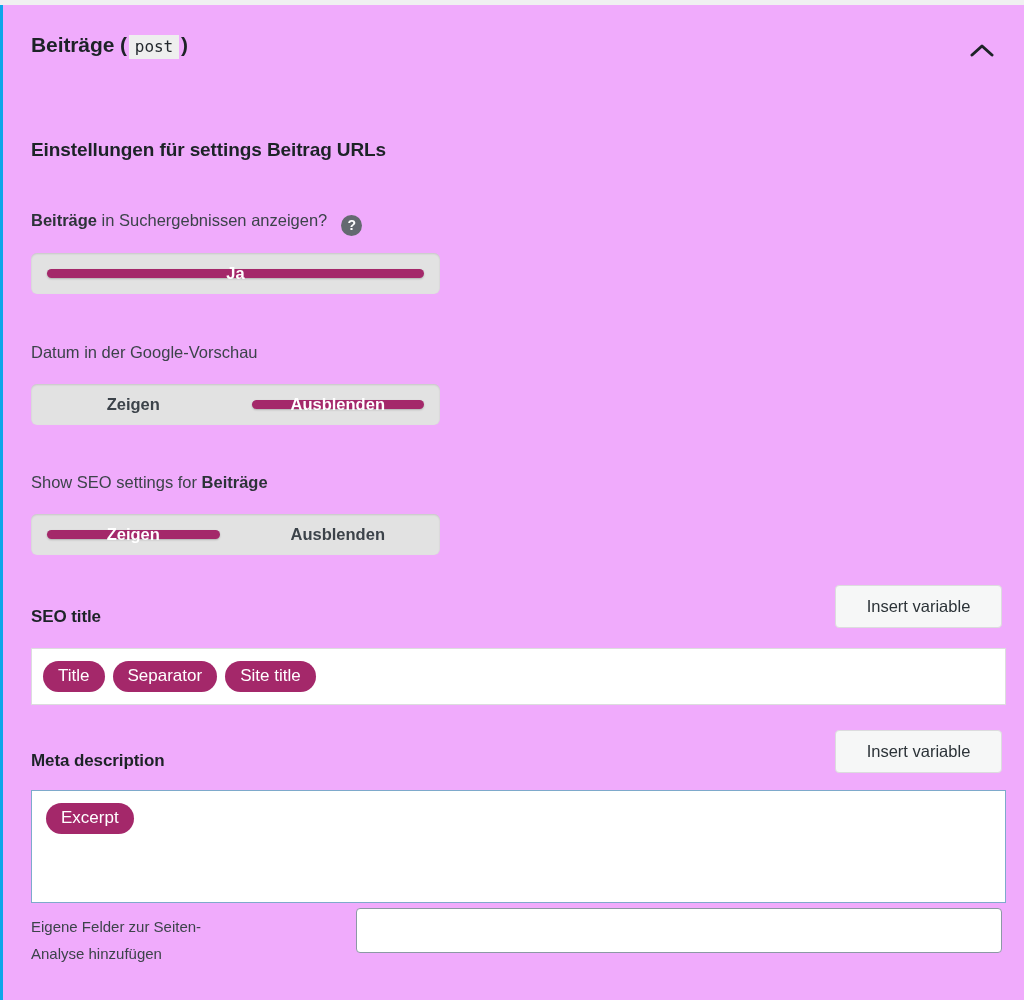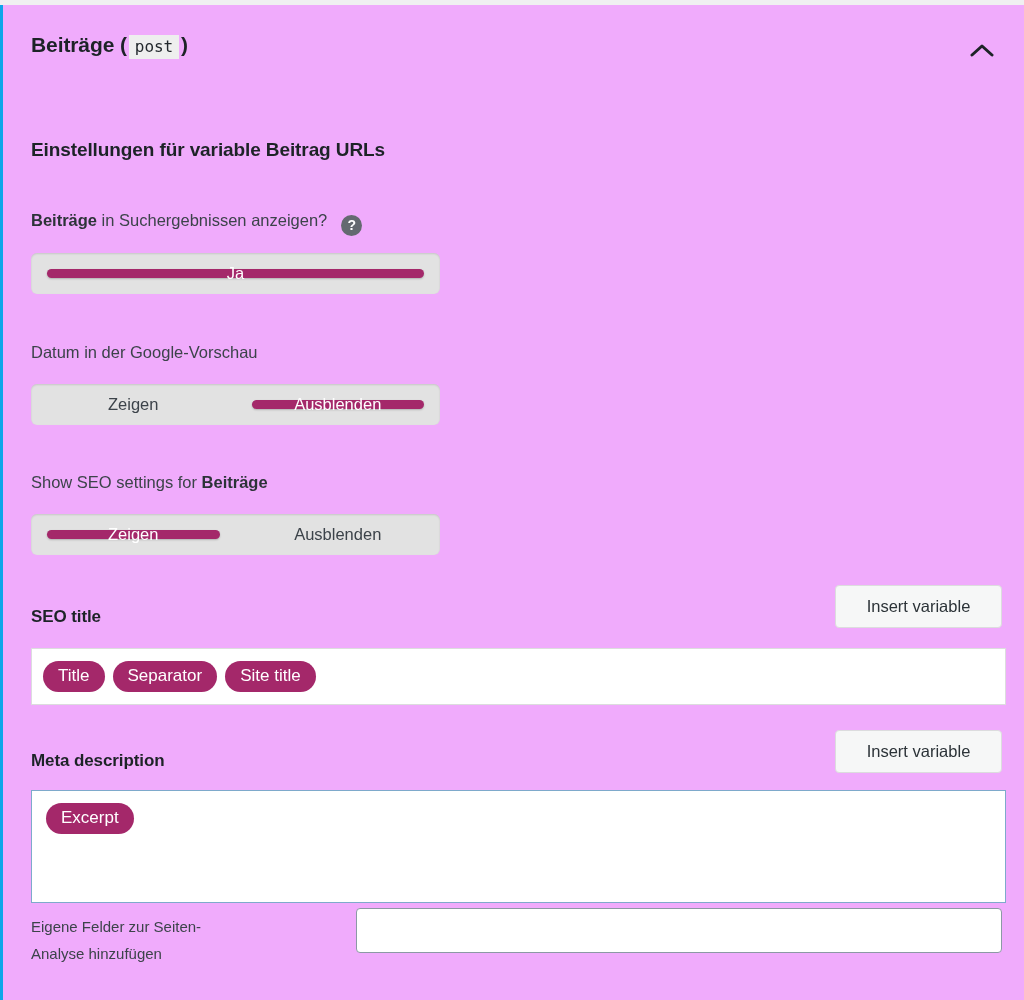--- a/index.html
+++ b/index.html
@@ -142,20 +142,21 @@
     flex: 1 1 50%;
     display: flex;
     align-items: center;
     justify-content: center;
     font-size: 16.5px;
     color: #3c434a;
     cursor: pointer;
     user-select: none;
     border-radius: 6px;
     margin: 16px;
+    font-weight: bold;
   }
   .toggle-opt.active {
     background: #a4286a;
     color: #ffffff;
     box-shadow: 0 1px 2px rgba(0,0,0,0.22);
   }
 
   
   .field-title {
     position: absolute;
@@ -249,21 +250,21 @@
       <span>
         <svg width="24" height="16" viewBox="0 0 24 16" aria-hidden="true">
           <path d="M2 12 L12 3 L22 12" fill="none" stroke="#1d2327" stroke-width="3" stroke-linecap="round" stroke-linejoin="round"></path>
         </svg>
       </span>
     </button>
   </div>
 
   <div class="panel-body">
 
-    <div class="section-heading">Einstellungen für variable Beitrag URLs</div>
+    <div class="section-heading">Einstellungen für settings Beitrag URLs</div>
 
     <div class="field-label" style="top:122px;">
       <b>Beiträge</b><span> in Suchergebnissen anzeigen?</span><span class="help-icon">?</span>
     </div>
     <div class="toggle" style="top:166px;">
       <div class="toggle-opt active">Ja</div>
     </div>
 
     <div class="field-label" style="top:254px;">Datum in der Google-Vorschau</div>
     <div class="toggle" style="top:297px;">

